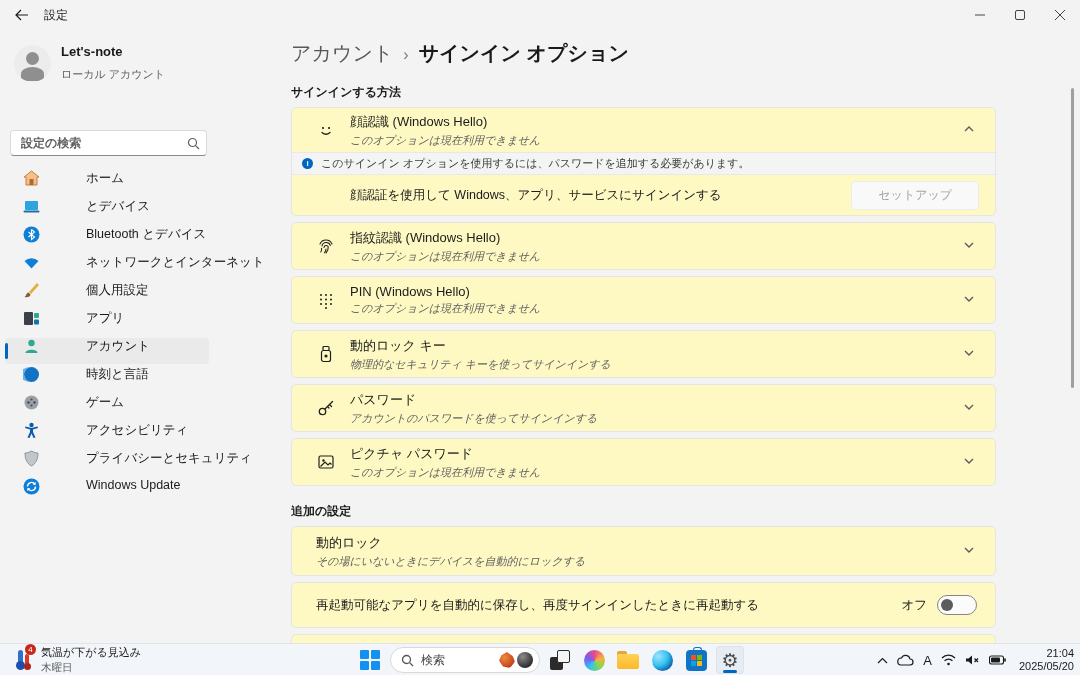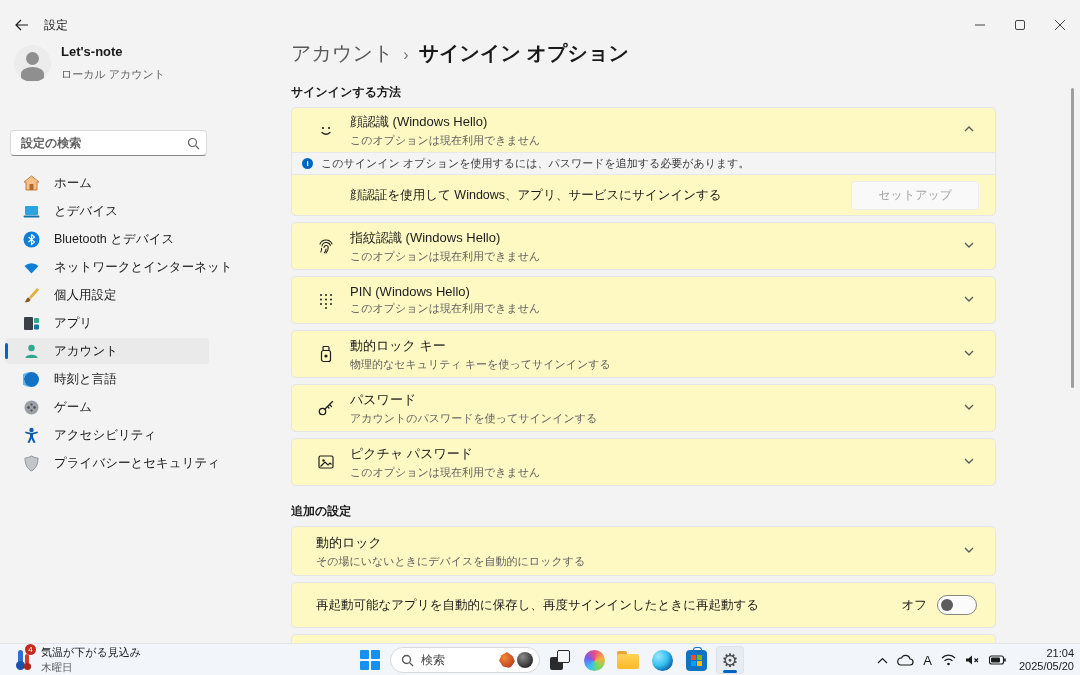--- a/index.html
+++ b/index.html
@@ -1,61 +1,61 @@
 <!DOCTYPE html>
 <html><head>
 <meta charset="utf-8">
 <style>
   * { margin:0; padding:0; box-sizing:border-box; }
   html,body { width:1080px; height:675px; }
   body { font-family:"Liberation Sans","DejaVu Sans",sans-serif; background:#f3f3f3; color:#1b1b1b; overflow:hidden; }
   .window { position:relative; width:1080px; height:675px; background:#f3f3f3; }
 
   
-  .titlebar { position:absolute; top:10px; left:0; right:0; height:30px; display:flex; align-items:center; }
+  .titlebar { position:absolute; top:0; left:0; right:0; height:30px; display:flex; align-items:center; }
   .back-btn { width:32px; height:24px; margin-left:6px; display:flex; align-items:center; justify-content:center; border-radius:4px; }
   .app-title { font-size:12px; margin-left:6px; color:#1b1b1b; }
   .win-controls { position:absolute; right:0; top:0; height:30px; display:flex; }
   .win-btn { width:40px; height:30px; display:flex; align-items:center; justify-content:center; color:#444; }
 
   
   .sidebar { position:absolute; top:30px; left:0; width:290px; bottom:32px; }
   .user-block { display:flex; align-items:center; margin:14px 0 0 14px; }
   .avatar { width:37px; height:37px; border-radius:50%; background:#ececec; position:relative; overflow:hidden; flex:none; }
   .avatar .head { position:absolute; top:7px; left:12px; width:13px; height:13px; border-radius:50%; background:#8f8f8f; }
   .avatar .body { position:absolute; top:22px; left:7px; width:23px; height:14px; border-radius:50% 50% 0 0; background:#8f8f8f; }
   .user-text { margin-left:10px; }
   .user-name { font-size:13px; font-weight:bold; color:#191919; }
   .user-type { font-size:11px; color:#5f5f5f; margin-top:8px; }
   .search-box { position:absolute; top:100px; left:10px; width:197px; height:26px; background:#fff; border:1px solid #dadada; border-bottom-color:#8a8a8a; border-radius:4px; display:flex; align-items:center; }
   .search-box input { border:none; outline:none; background:transparent; flex:1; font-size:12px; padding:0 6px 0 10px; color:#444; font-family:inherit;font-weight:bold; }
   .search-box input::placeholder { color:#616161; }
   .search-glyph { margin-right:8px; display:flex; }
   .nav { position:absolute; top:140px; left:5px; width:204px; list-style:none; }
-  .nav li { height:26px; margin-bottom:2px; display:flex; align-items:center; border-radius:4px; padding-left:18px; position:relative; cursor:default; }
+  .nav li { height:26px; margin-bottom:2px; display:flex; align-items:flex-start; border-radius:4px; padding-left:18px; position:relative; cursor:default;gap:32px; }
   .nav li .ic { width:17px; height:17px; display:flex; align-items:center; justify-content:center; flex:none; }
   .nav li .lbl { font-size:12.5px; margin-left:14px; color:#1b1b1b; white-space:nowrap; }
   .nav li.selected { background:#eaeaea; }
   .nav li.selected::before { content:""; position:absolute; left:0; top:5px; width:3px; height:16px; border-radius:2px; background:#0067c0; }
 
   
   .main { position:absolute; left:291px; top:30px; width:705px; }
   .breadcrumb { margin-top:10px; display:flex; align-items:baseline; gap:10px; }
   .bc-parent { font-size:20px; color:#595959; }
   .bc-sep { font-size:16px; color:#7a7a7a; }
   .bc-current { font-size:20px; font-weight:bold; color:#191919; }
   .section-label { font-size:12px; font-weight:bold; margin-top:17px; color:#1b1b1b; }
 
   .card { background:#fef9c3; border:1px solid #e5e5e5; border-radius:5px; margin-top:6px; overflow:hidden; }
   .card-row { display:flex; align-items:center; padding:0 18px 0 24px; }
   .method-head { height:44px; }
   .m-icon { width:20px; height:20px; display:flex; flex:none; }
   .m-text { margin-left:14px; flex:1; }
   .m-title { font-size:13px; color:#1b1b1b; }
-  .m-sub { font-size:11px; color:#606060; margin-top:2px; }
+  .m-sub { font-size:11px; color:#606060; margin-top:2px;font-style:italic; }
   .chev { width:14px; height:14px; display:flex; flex:none; }
   .info-strip { height:23px; background:#f4f4f4; border-top:1px solid #e8e8e8; border-bottom:1px solid #e8e8e8; display:flex; align-items:center; padding-left:10px; }
   .info-dot { width:11px; height:11px; border-radius:50%; background:#0067c0; color:#fff; font-size:8px; display:flex; align-items:center; justify-content:center; flex:none; font-weight:bold; }
   .info-text { font-size:11px; color:#3a3a3a; margin-left:8px; }
   .action-row { height:40px; display:flex; align-items:center; padding:0 16px 0 58px; }
   .action-text { font-size:12.5px; flex:1; color:#1b1b1b; }
   .btn-disabled { height:29px; padding:0 26px; background:#f9f9f9; border:1px solid #ececec; border-radius:4px; font-size:12px; color:#a3a3a3; display:flex; align-items:center; }
 
   .label-row { height:46px; }
   .toggle-card { height:46px; display:flex; align-items:center; padding:0 18px 0 24px; }
@@ -254,20 +254,31 @@
         <span class="lbl">アクセシビリティ</span>
       </li>
       <li>
         <span class="ic">
             <svg width="17" height="17" viewBox="0 0 17 17">
               <path d="M8.5 1 C11 2.5 13.5 3 15 3 C15 9 13 13.5 8.5 16 C4 13.5 2 9 2 3 C3.5 3 6 2.5 8.5 1 Z" fill="#c2c6cb" stroke="#8f959b" stroke-width="1"></path>
             </svg>
           </span>
         <span class="lbl">プライバシーとセキュリティ</span>
       </li>
+      <li>
+        <span class="ic">
+            <svg width="17" height="17" viewBox="0 0 17 17">
+              <circle cx="8.5" cy="8.5" r="8" fill="#0d7fd6"></circle>
+              <path d="M4.5 8.5 A4 4 0 0 1 12 6.5 M12.5 8.5 A4 4 0 0 1 5 10.5" stroke="#fff" stroke-width="1.4" fill="none"></path>
+              <path d="M12.6 3.8 L12.6 6.8 L9.6 6.8 Z" fill="#fff"></path>
+              <path d="M4.4 13.2 L4.4 10.2 L7.4 10.2 Z" fill="#fff"></path>
+            </svg>
+          </span>
+        <span class="lbl">Windows Update</span>
+      </li>
     </ul>
   </div>
 
   <div class="main">
     <div class="breadcrumb">
       <span class="bc-parent">アカウント</span>
       <span class="bc-sep">›</span>
       <span class="bc-current">サインイン オプション</span>
     </div>
 

